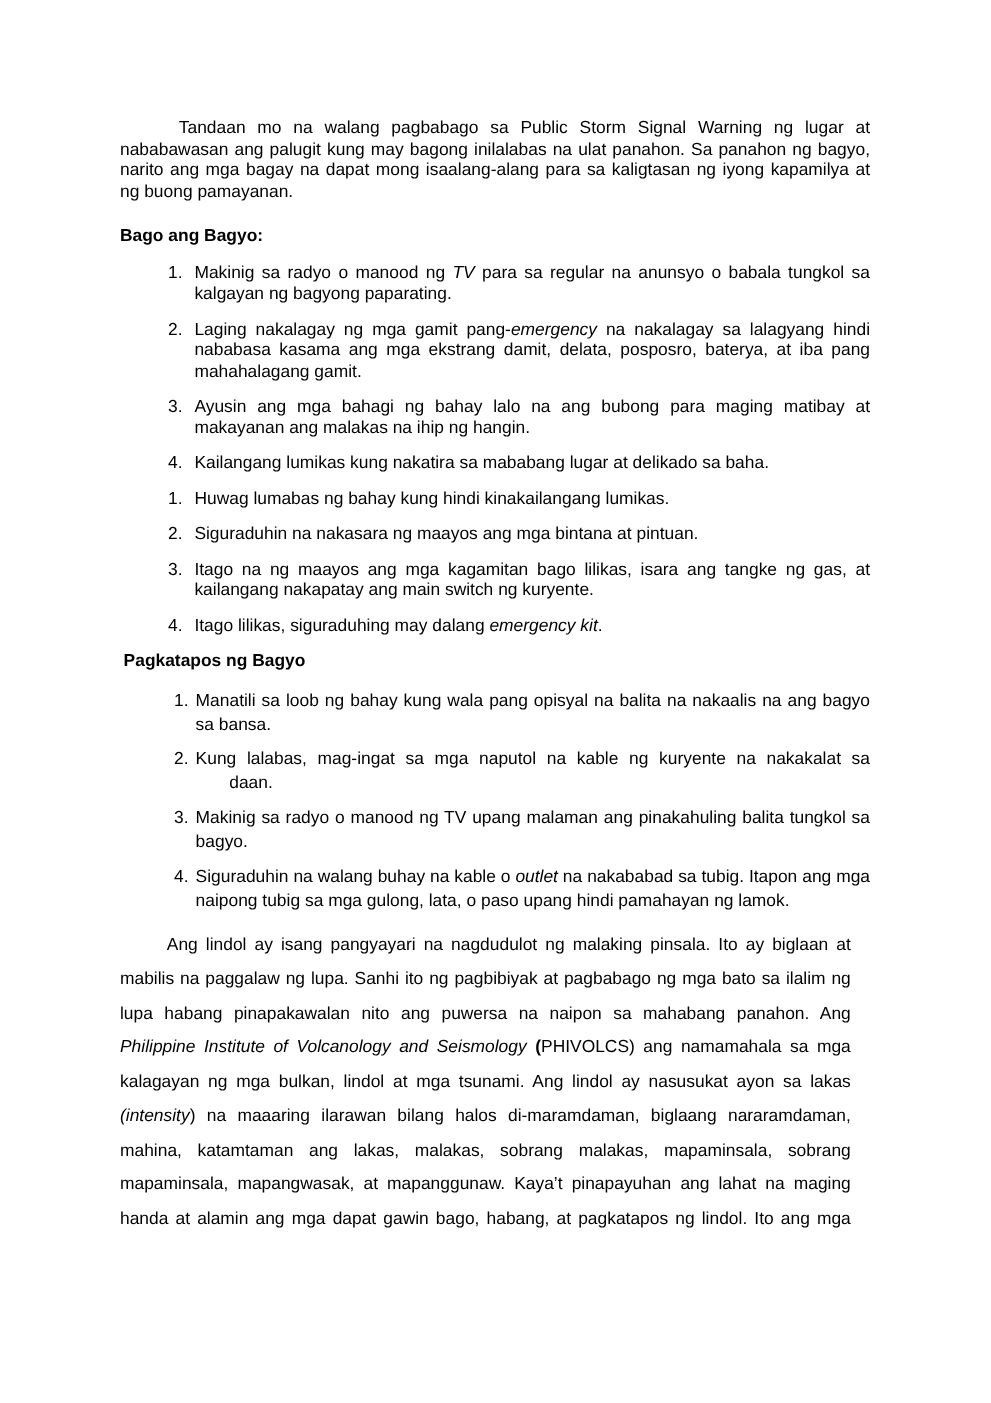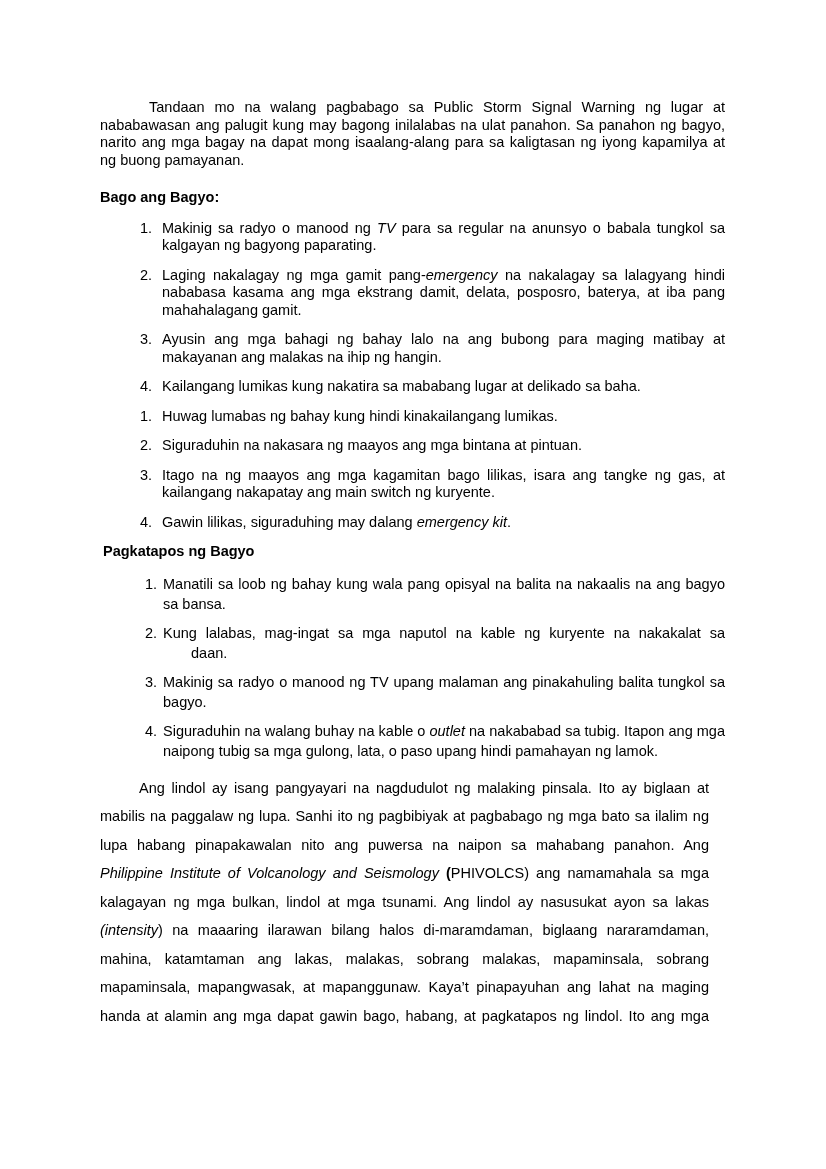--- a/index.html
+++ b/index.html
@@ -113,21 +113,21 @@
     <div class="li">
       <span class="num">2.</span>
       <div class="li-text"><span>Siguraduhin na nakasara ng maayos ang mga bintana at pintuan.</span></div>
     </div>
     <div class="li">
       <span class="num">3.</span>
       <div class="li-text"><span>Itago na ng maayos ang mga kagamitan bago lilikas, isara ang tangke ng gas, at kailangang nakapatay ang main switch ng kuryente.</span></div>
     </div>
     <div class="li">
       <span class="num">4.</span>
-      <div class="li-text"><span>Gawin lilikas, siguraduhing may dalang </span><span style="font-style: italic;">emergency kit</span><span>.</span></div>
+      <div class="li-text"><span>Itago lilikas, siguraduhing may dalang </span><span style="font-style: italic;">emergency kit</span><span>.</span></div>
     </div>
   </div>
 
   <h3 class="sec tight pad3">Pagkatapos ng Bagyo</h3>
 
   <div class="list list3">
     <div class="li">
       <span class="num">1.</span>
       <div class="li-text"><span>Manatili sa loob ng bahay kung wala pang opisyal na balita na nakaalis na ang bagyo sa bansa.</span></div>
     </div>

